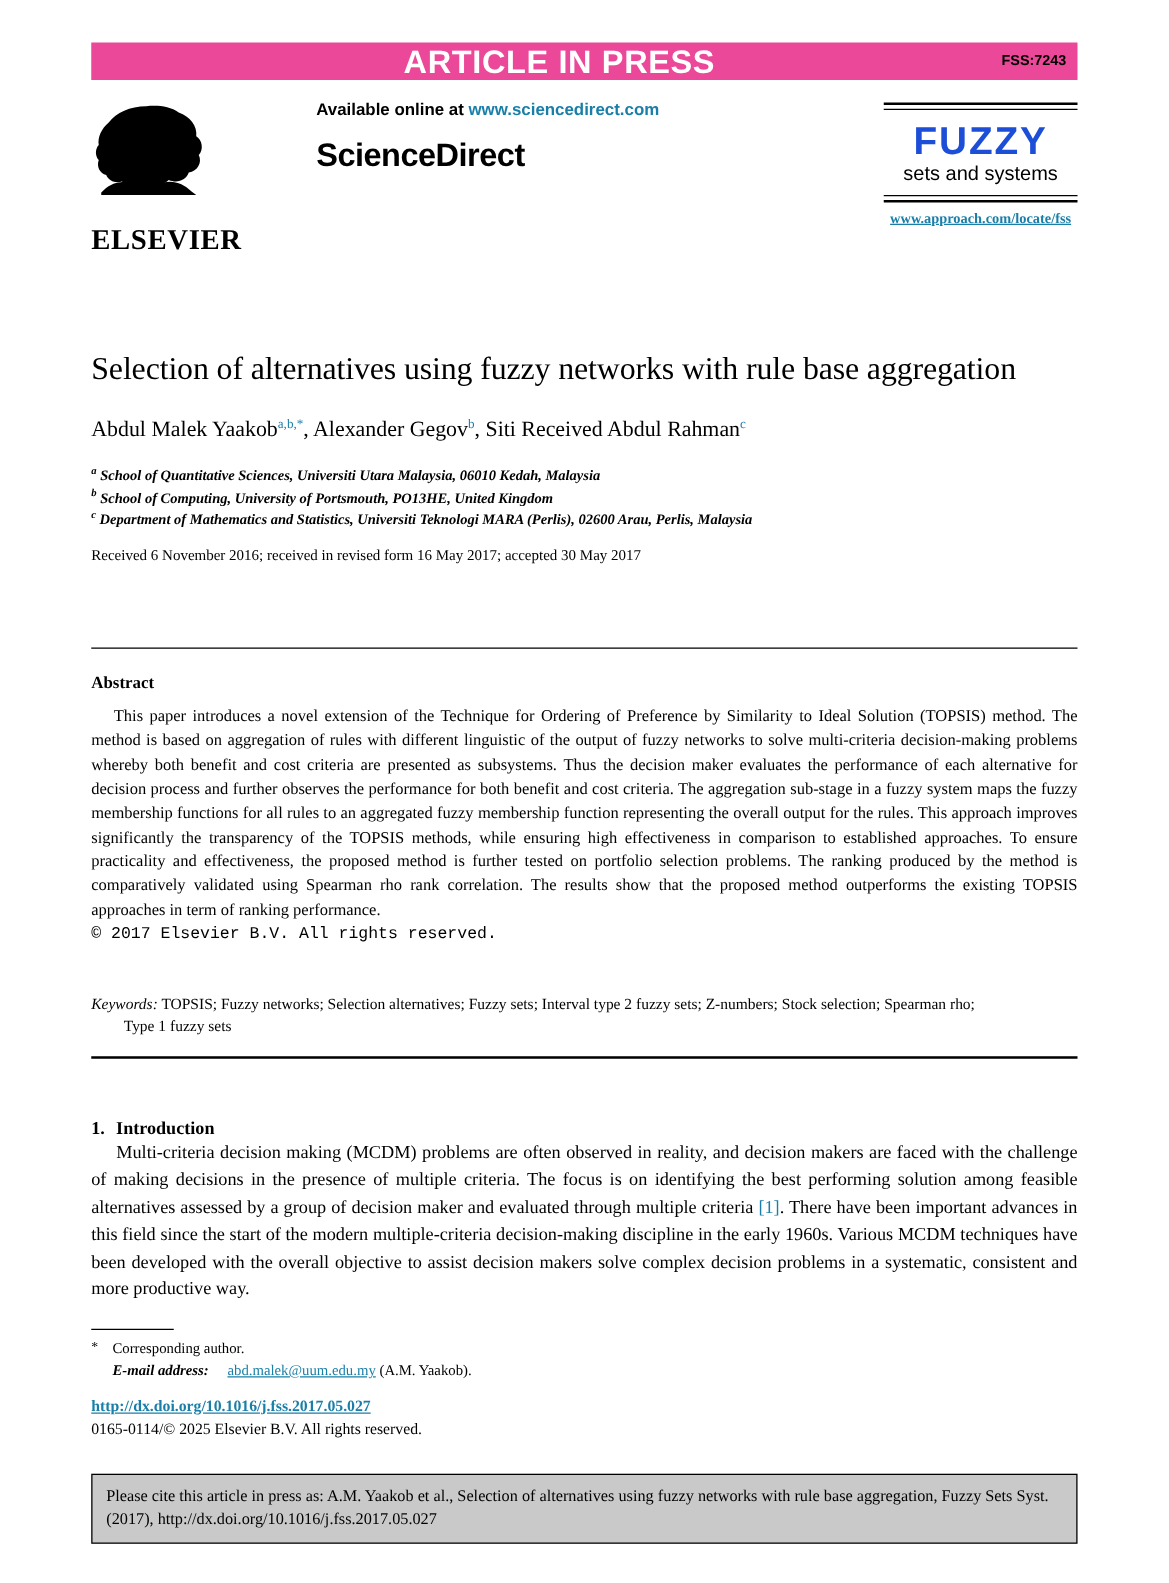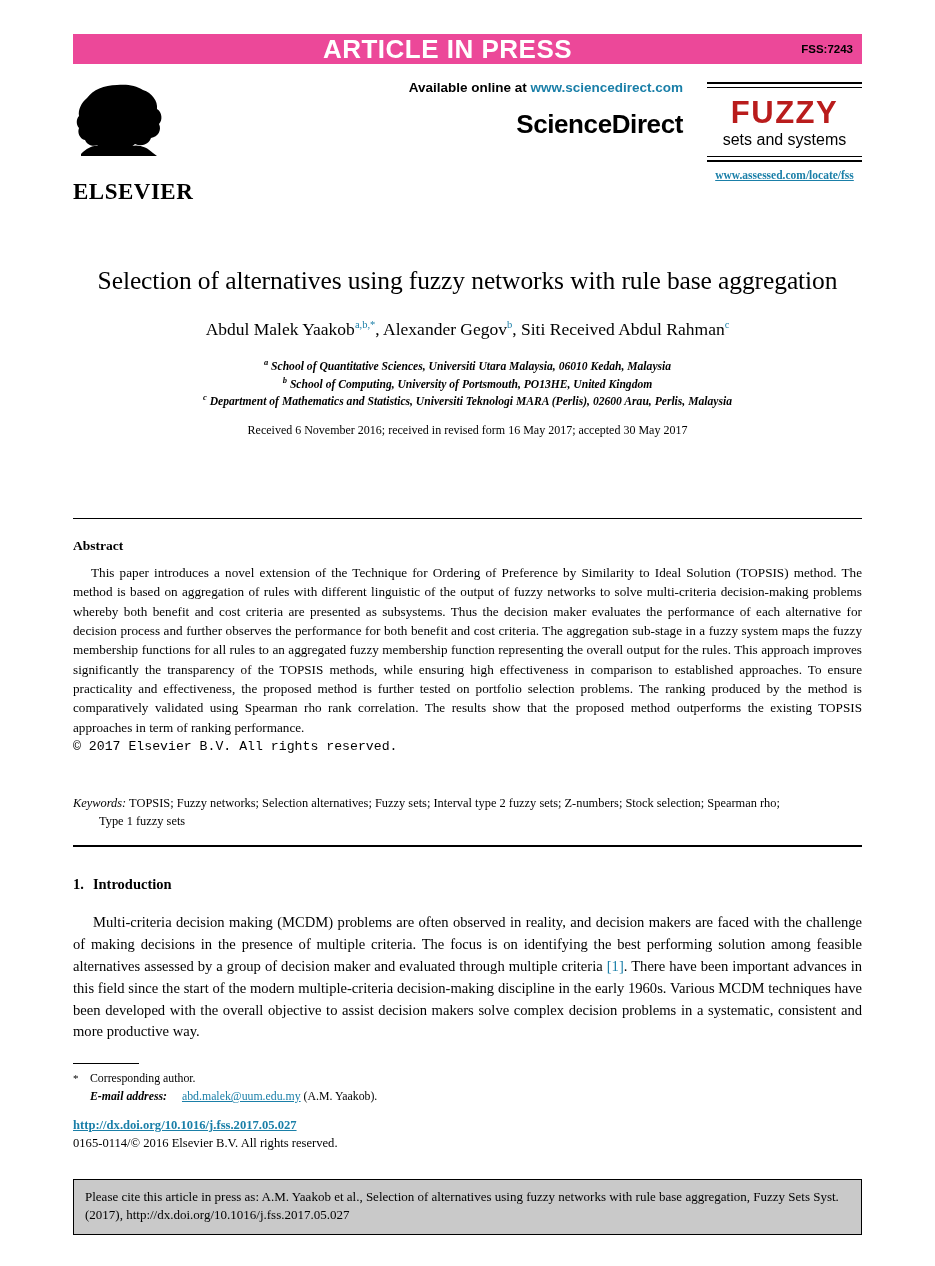--- a/index.html
+++ b/index.html
@@ -78,21 +78,21 @@
     letter-spacing: 0.5px;
     line-height: 1;
     margin-top: 16px;
   }
 
   .sd-block {
     position: absolute;
     left: 180px;
     top: 0px;
     width: 430px;
-    text-align: right;
+    text-align: left;
   }
   .sd-avail {
     font-family: "Liberation Sans", sans-serif;
     font-size: 13.5px;
     font-weight: bold;
     color: #000000;
     white-space: nowrap;
   }
   .sd-avail .link {
     color: #1a7fa8;
@@ -132,21 +132,21 @@
     border-bottom: 2.5px solid #000;
     height: 3px;
     margin-top: 7px;
   }
   .fuzzy-word {
     font-family: "Liberation Sans", sans-serif;
     font-weight: bold;
     font-size: 31px;
     letter-spacing: 1.5px;
     line-height: 1.02;
-    color: #b91c1c;
+    color: #1d4ed8;
   }
   .fuzzy-sub {
     font-family: "Liberation Sans", sans-serif;
     font-size: 16px;
     line-height: 1.15;
     margin-top: 2px;
     color: #000;
   }
   .fuzzy-url {
     margin-top: 7px;
@@ -154,23 +154,23 @@
     font-weight: bold;
     font-size: 11.5px;
     color: #1a7fa8;
     text-decoration: underline;
   }
 
   
   .titleblock {
     position: absolute;
     left: 73px;
-    top: 264px;
-    width: 789px;
-    text-align: center;
+    top: 278px;
+    width: 789px;
+    text-align: left;
   }
   .paper-title {
     font-family: "Liberation Serif", serif;
     font-size: 25.5px;
     line-height: 1.30;
     color: #000;
     letter-spacing: -0.1px;
   }
   .authors {
     margin-top: 22px;
@@ -261,21 +261,21 @@
   .keywords i { font-weight: normal; }
   .kw-cont {
     display: block;
     padding-left: 26px;
   }
 
   
   .section-head {
     position: absolute;
     left: 73px;
-    top: 876px;
+    top: 895px;
     font-family: "Liberation Serif", serif;
     font-weight: bold;
     font-size: 14.5px;
   }
   .section-head .num { margin-right: 9px; }
 
   .intro-body {
     position: absolute;
     left: 73px;
     top: 912px;
@@ -384,21 +384,21 @@
     <div class="sd-block">
       <div class="sd-avail"><span>Available online at </span><span class="link">www.sciencedirect.com</span></div>
       <div class="sd-title">ScienceDirect</div>
     </div>
 
     <div class="fuzzy-block">
       <div class="fuzzy-rule-top"></div>
       <div class="fuzzy-word">FUZZY</div>
       <div class="fuzzy-sub">sets and systems</div>
       <div class="fuzzy-rule-bottom"></div>
-      <div class="fuzzy-url">www.assessed.com/locate/fss</div>
+      <div class="fuzzy-url">www.approach.com/locate/fss</div>
     </div>
   </div>
 
   <div class="titleblock">
     <div class="paper-title">Selection of alternatives using fuzzy networks with rule base aggregation</div>
 
     <div class="authors">
       <span><span>Abdul Malek Yaakob</span><sup>a,b,*</sup></span><span>, </span><span><span>Alexander Gegov</span><sup>b</sup></span><span>, </span><span><span>Siti Received Abdul Rahman</span><sup>c</sup></span>
     </div>
 
@@ -428,19 +428,19 @@
   <div class="intro-body"><span>Multi-criteria decision making (MCDM) problems are often observed in reality, and decision makers are faced with the challenge of making decisions in the presence of multiple criteria. The focus is on identifying the best performing solution among feasible alternatives assessed by a group of decision maker and evaluated through multiple criteria </span><span class="cite-link">[1]</span><span>. There have been important advances in this field since the start of the modern multiple-criteria decision-making discipline in the early 1960s. Various MCDM techniques have been developed with the overall objective to assist decision makers solve complex decision problems in a systematic, consistent and more productive way.</span></div>
 
   <div class="footnote-rule"></div>
   <div class="footnote">
     <span class="star">*</span>
     <div class="fn-line1">Corresponding author.</div>
     <div class="fn-line2"><i>E-mail address:</i> <span class="mail-link">abd.malek@uum.edu.my</span> <span>(A.M. Yaakob).</span></div>
   </div>
 
   <div class="doi-line">http://dx.doi.org/10.1016/j.fss.2017.05.027</div>
-  <div class="issn-line">0165-0114/© 2016 Elsevier B.V. All rights reserved.</div>
+  <div class="issn-line">0165-0114/© 2025 Elsevier B.V. All rights reserved.</div>
 
   <div class="citebox">
     <span>Please cite this article in press as: A.M. Yaakob et al., Selection of alternatives using fuzzy networks with rule base aggregation, Fuzzy Sets Syst. (2017), http://dx.doi.org/10.1016/j.fss.2017.05.027</span>
   </div>
 
 </div>
 
 </body></html>

